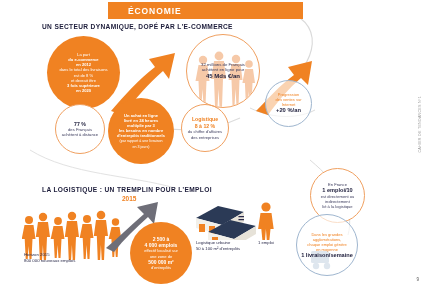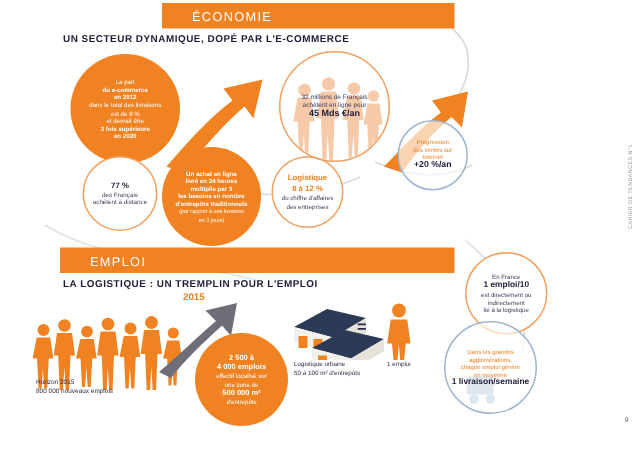--- a/index.html
+++ b/index.html
@@ -11,21 +11,21 @@
   }
   .page{position:absolute;inset:0;}
 
   
   .banner{
     position:absolute;height:17px;
     background:#F08222;
     display:flex;align-items:center;
   }
   .banner .btxt{
-    color:#ffffff;font-size:8.5px;font-weight:normal;
+    color:#ffffff;font-size:8.5px;font-weight:bold;
     letter-spacing:.9px;padding-left:20px;
   }
   #banner-eco{left:108px;top:2px;width:195px;}
   #banner-emp{left:40px;top:165px;width:263px;}
 
   .sub{
     position:absolute;color:#1c1c3a;font-weight:bold;
     font-size:6.6px;letter-spacing:.35px;
   }
   #sub-eco{left:42px;top:23px;}
@@ -171,23 +171,20 @@
 
   <div class="circ outb" id="c-prog">
     <div class="inner">
       <span style="color:#F08222">Progression</span><br>
       <span style="color:#F08222">des ventes sur</span><br>
       <span style="color:#F08222">Internet</span>
       <span class="mid" style="color:#1c1c3a;font-size:5.8px;">+20 %/an</span>
     </div>
   </div>
 
-  <div class="banner" id="banner-emp">
-    <span class="btxt">EMPLOI</span>
-  </div>
   <div class="sub" id="sub-emp">LA LOGISTIQUE : UN TREMPLIN POUR L'EMPLOI</div>
 
   <svg class="sil" style="left:22px;top:205px;" width="110" height="55">
     <g fill="#F08222">
       <g transform="translate(2,10)">
           <circle cx="5" cy="5" r="4"></circle>
           <path d="M0.5,10 h9 l2,14 h-3 l-1,20 h-2 l-0.9,-13 l-0.9,13 h-2 l-1,-20 h-3 z"></path>
         </g>
       <g transform="translate(16,7)">
           <circle cx="5" cy="5" r="4.2"></circle>

